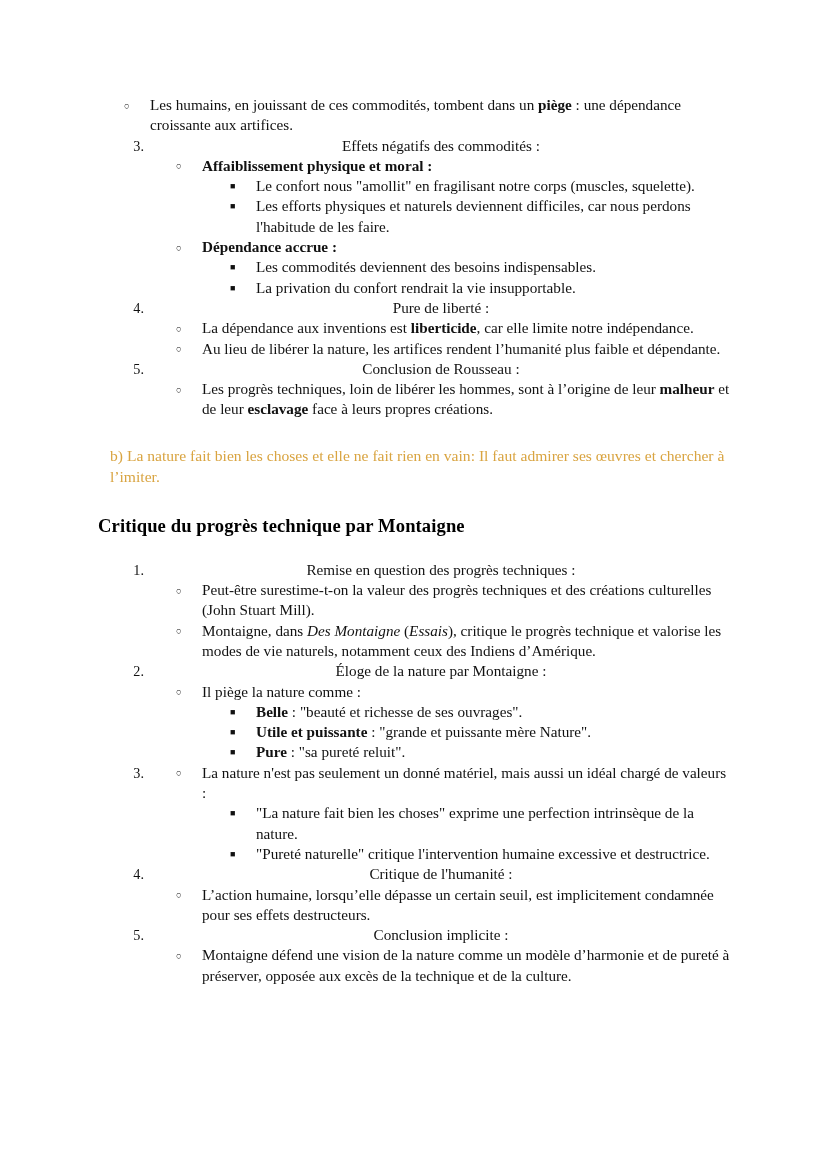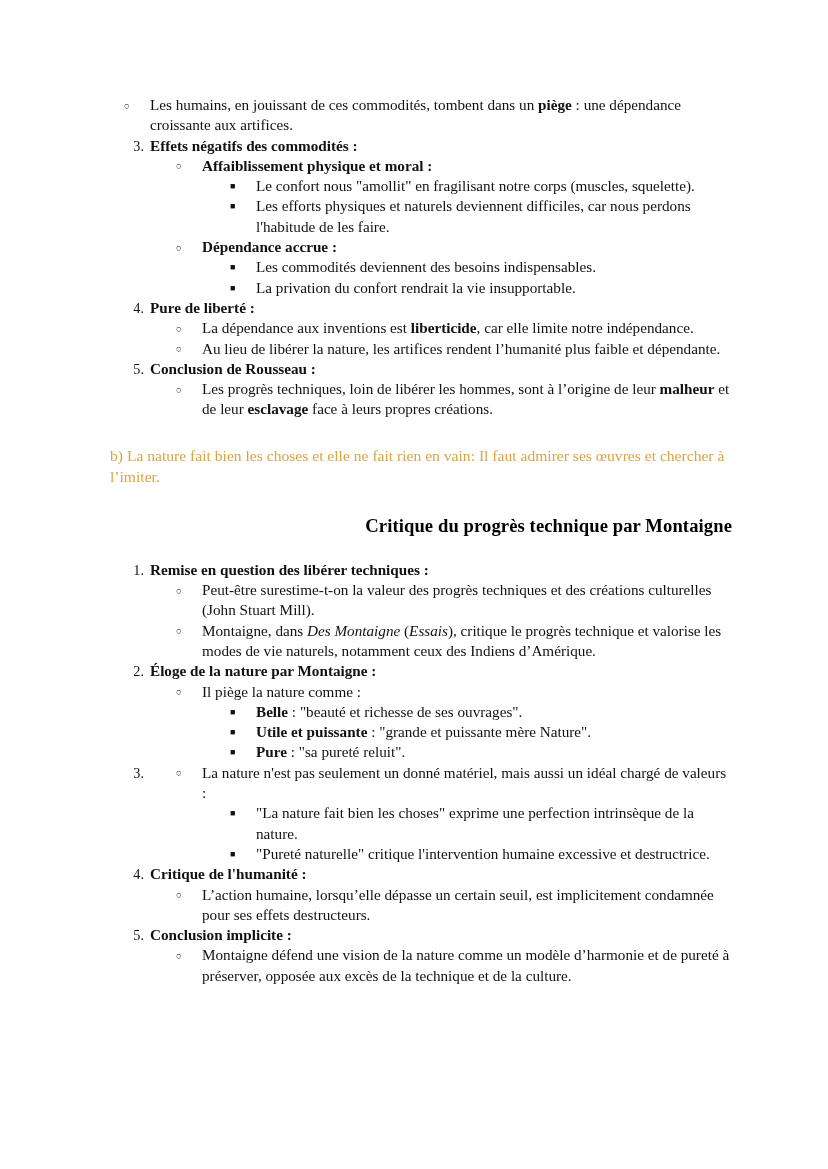--- a/index.html
+++ b/index.html
@@ -54,21 +54,22 @@
     left: 24px;
     top: 0;
     width: 22px;
     text-align: right;
     font-size: 14.2px;
     font-weight: 400;
     color: #111111;
   }
   .lvl1 > li > .txt {
     display: block;
-    font-weight: 700;
+    font-weight: 400;
+    text-align: center;
   }
 
   
   ul.lvl2 > li {
     padding-left: 52px;     
   }
   ul.lvl2 > li > .marker {
     position: absolute;
     left: 26px;
     top: 0.5px;
@@ -112,21 +113,20 @@
 
   
   .section-heading {
     margin: 26px 0 0 0;
     padding: 0;
     font-size: 18.6px;
     line-height: 24px;
     font-weight: 700;
     color: #000000;
     letter-spacing: 0.1px;
-    text-align: right;
   }
   .after-heading { height: 22px; }
 </style>
 </head>
 <body>
 
 <div class="page">
 
   <div>
 
@@ -201,21 +201,21 @@
 
   <p class="gold-para">b) La nature fait bien les choses et elle ne fait rien en vain: Il faut admirer ses œuvres et chercher à l’imiter.</p>
 
   <h2 class="section-heading">Critique du progrès technique par Montaigne</h2>
 
   <div class="after-heading"></div>
 
   <ol class="lvl1">
       <li>
         <span class="marker">1.</span>
-        <span class="txt">Remise en question des libérer techniques :</span>
+        <span class="txt">Remise en question des progrès techniques :</span>
         <ul class="lvl2">
           <li>
             <span class="marker">○</span>
             <span class="txt">Peut-être surestime-t-on la valeur des progrès techniques et des créations culturelles (John Stuart Mill).</span>
           </li>
           <li>
             <span class="marker">○</span>
             <span class="txt">Montaigne, dans <em>Des Montaigne</em> (<em>Essais</em>), critique le progrès technique et valorise les modes de vie naturels, notamment ceux des Indiens d’Amérique.</span>
           </li>
         </ul>

